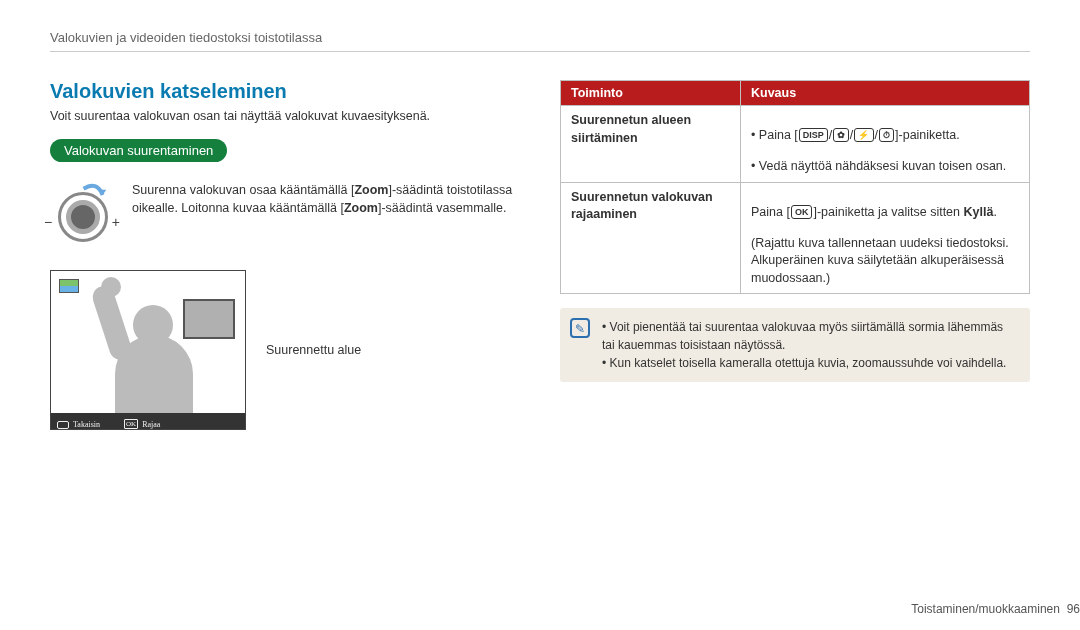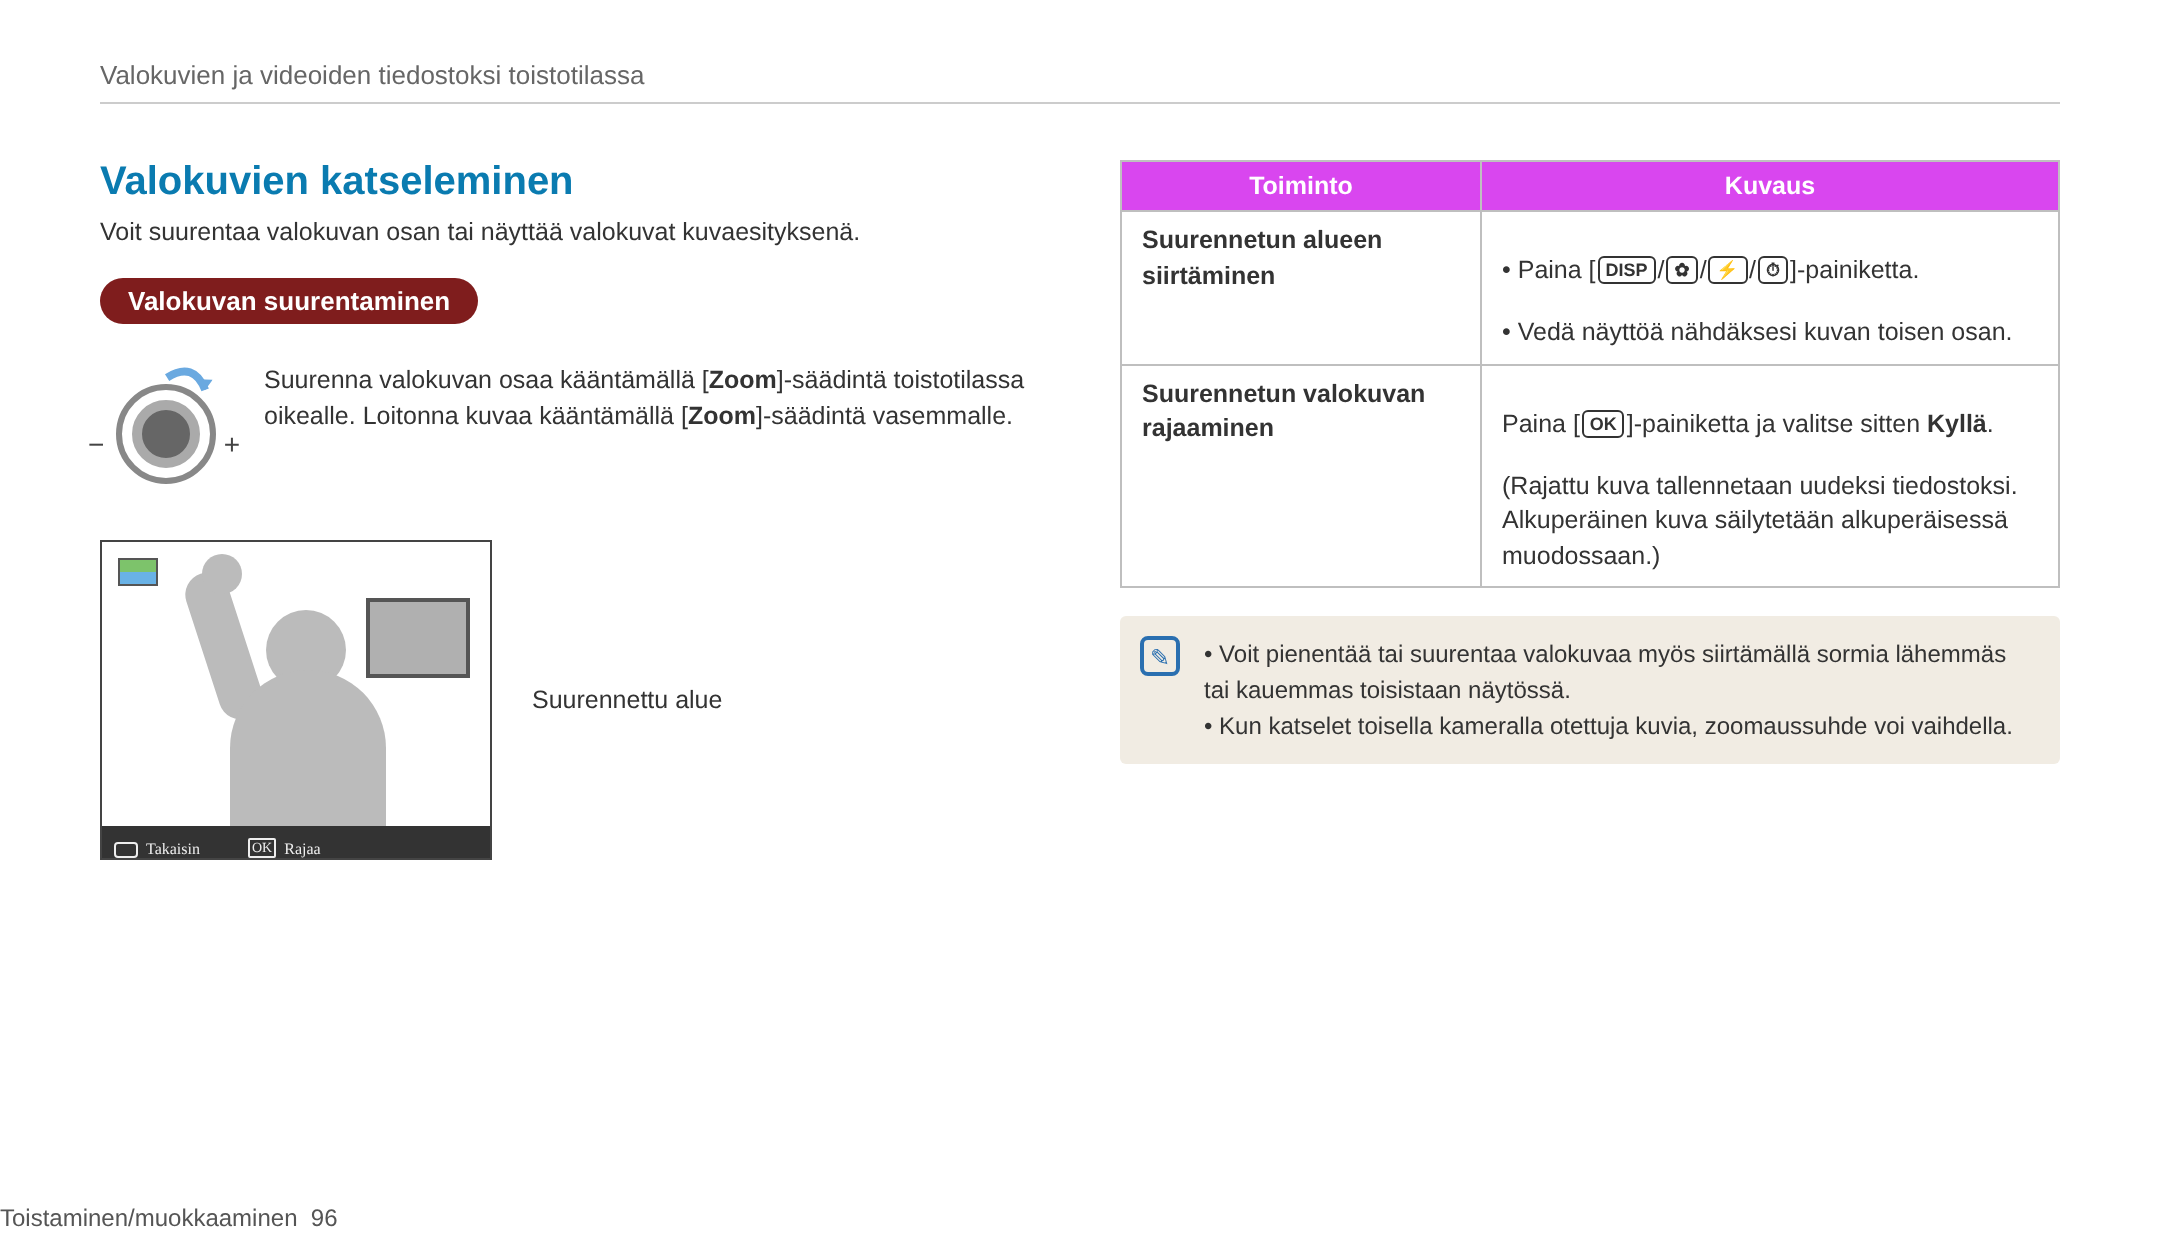--- a/index.html
+++ b/index.html
@@ -31,27 +31,27 @@
     font-size: 20px;
     font-weight: bold;
     margin-bottom: 6px;
   }
   .intro {
     font-size: 12.5px;
     color: #333;
     margin-bottom: 16px;
   }
   .pill {
-    background: #7f1d1d;
+    background: #15803d;
     color: #fff;
     border-radius: 13px;
     padding: 4px 14px;
     font-size: 13px;
     display: inline-block;
-    font-weight: bold;
+    font-weight: normal;
   }
   .zoom-block {
     display: flex;
     align-items: flex-start;
     gap: 16px;
     margin-top: 20px;
   }
   .zoom-dial {
     position: relative;
     width: 66px;
@@ -187,23 +187,23 @@
     font-size: 12.5px;
     text-align: center;
   }
   
   table.tbl {
     width: 100%;
     border-collapse: collapse;
     font-size: 12.5px;
   }
   table.tbl th {
-    background: #d946ef;
+    background: #b91c1c;
     color: #fff;
-    text-align: center;
+    text-align: left;
     font-weight: bold;
     padding: 5px 10px;
     border: 1px solid #bfbfbf;
   }
   table.tbl td {
     border: 1px solid #bfbfbf;
     padding: 6px 10px;
     vertical-align: top;
     line-height: 1.4;
   }
@@ -227,21 +227,21 @@
     text-align: center;
     font-size: 12px;
     line-height: 18px;
   }
   .note-box ul { list-style: none; }
   .note-box li::before { content: "• "; }
   .page-footer {
     position: absolute;
     bottom: 14px;
     left: 0; right: 0;
-    text-align: left;
+    text-align: right;
     font-size: 12px;
     color: #555;
   }
   .glyph {
     display: inline-block;
     border: 1px solid #333;
     border-radius: 3px;
     padding: 0 3px;
     font-size: 9px;
     font-weight: bold;

